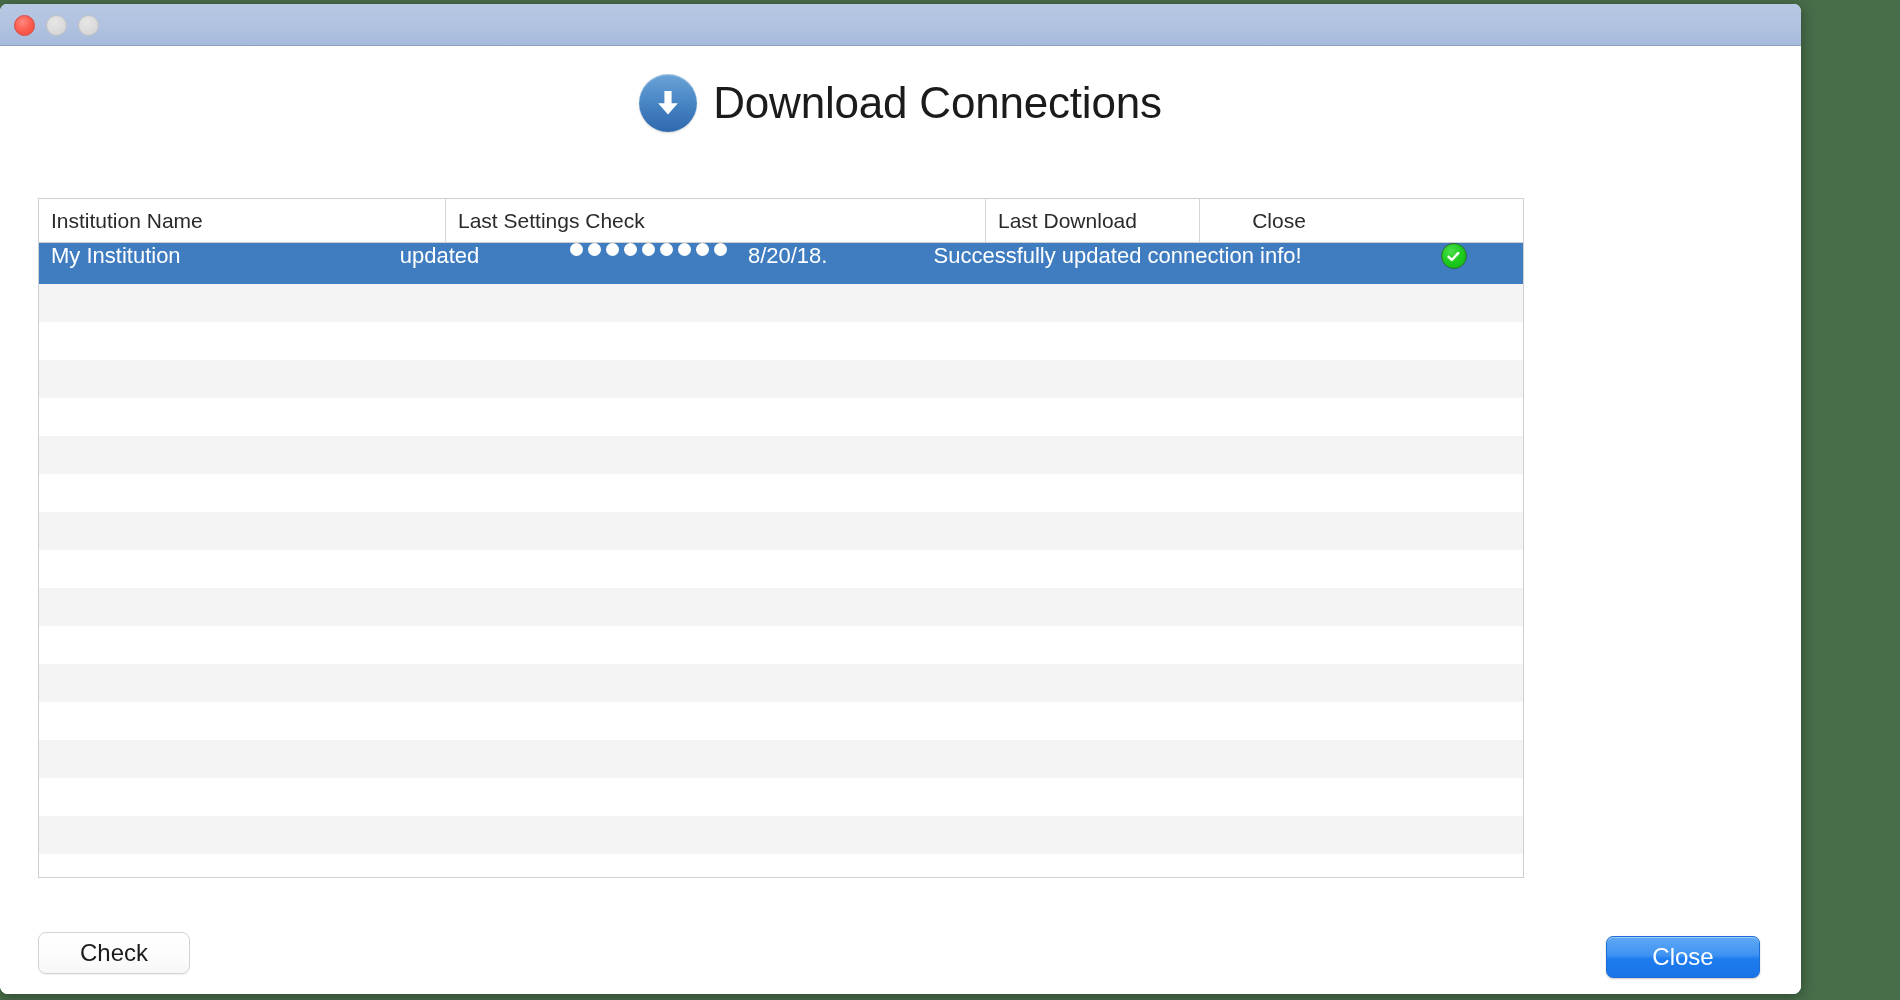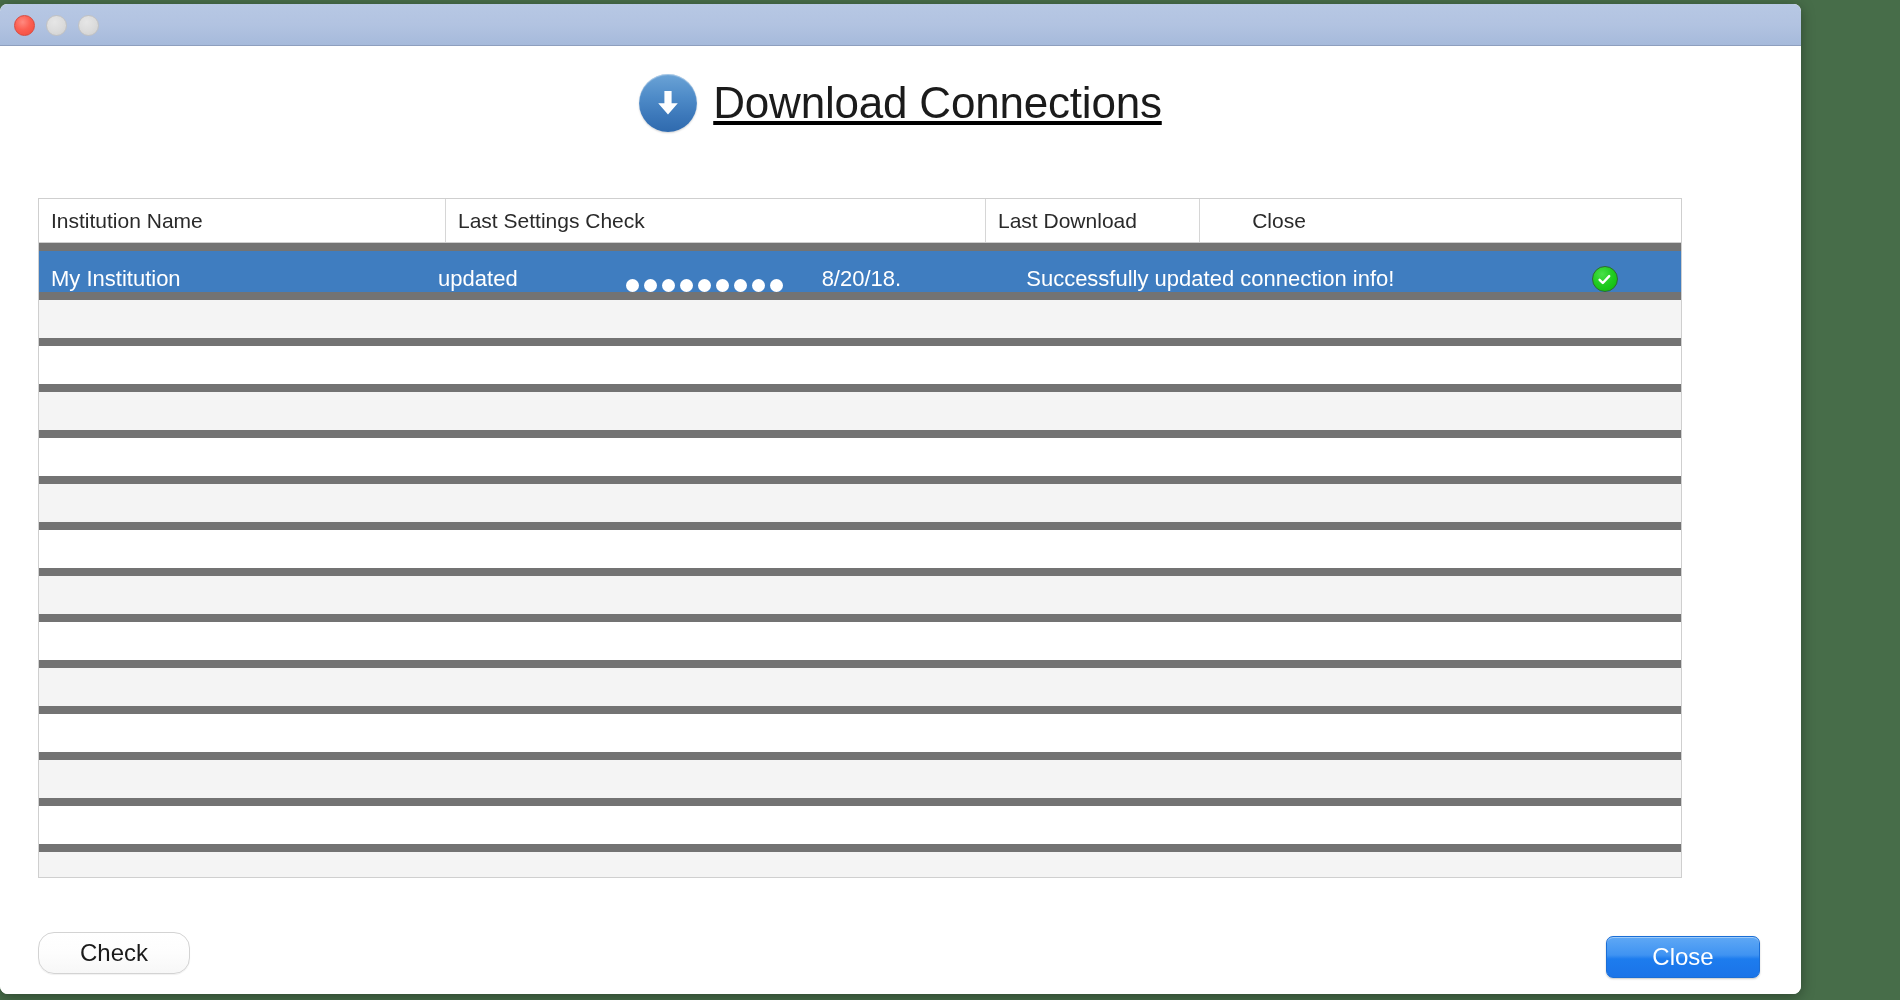--- a/index.html
+++ b/index.html
@@ -20,21 +20,20 @@
   .window {
     position: absolute;
     left: 0px;
     top: 4px;
     width: 1801px;
     height: 990px;
     background: #ffffff;
     border-radius: 7px 7px 8px 8px;
     box-shadow: 0 3px 14px rgba(0,0,0,0.35);
     overflow: hidden;
-    text-decoration: underline;
   }
 
   .titlebar {
     position: relative;
     height: 42px;
     background: linear-gradient(to bottom, #b7c8e4 0%, #b2c3e1 50%, #a6badb 100%);
     border-bottom: 1px solid #8e9fbe;
     border-radius: 7px 7px 0 0;
   }
 
@@ -106,24 +105,24 @@
     letter-spacing: -0.2px;
     line-height: 1;
     white-space: nowrap;
   }
 
   
   .table-wrap {
     position: absolute;
     left: 38px;
     top: 152px;
-    width: 1644px;
+    width: 1486px;
     height: 680px;
     border: 1px solid #cfcfcf;
-    background: #737373;
+    background: #f0abfc;
     overflow: hidden;
   }
 
   .thead {
     display: flex;
     height: 44px;
     background: #ffffff;
     border-bottom: 1px solid #cfcfcf;
   }
   .th {
@@ -144,22 +143,21 @@
   .c2 { width: 205px; }
   .c3 { width: 214px; }
   .c4 { width: 540px; }
   .c5 { width: 159px; }
 
   .tbody { position: relative; }
 
   .row {
     display: flex;
     height: 38px;
-    align-items: flex-end;
-    margin-top: 8px;
+    align-items: flex-start;
   }
   .row.odd  { background: #f4f4f4; }
   .row.even { background: #ffffff; }
   .row.selected { background: #3f7dc0; height: 41px; }
 
   .td {
     font-size: 22px;
     color: #ffffff;
     padding: 0 12px;
     display: flex;
@@ -203,21 +201,21 @@
   }
 
   .btn-check {
     position: absolute;
     left: 38px;
     top: 24px;
     width: 152px;
     height: 42px;
     background: linear-gradient(to bottom, #ffffff 0%, #fdfdfd 50%, #f7f7f7 100%);
     border: 1px solid #d3d3d3;
-    border-radius: 16px;
+    border-radius: 8px;
     box-shadow: 0 1px 1px rgba(0,0,0,0.06);
     font-family: "Liberation Sans", sans-serif;
     font-size: 24px;
     color: #1b1b1b;
     cursor: default;
   }
 
   .btn-close {
     position: absolute;
     right: 41px;

